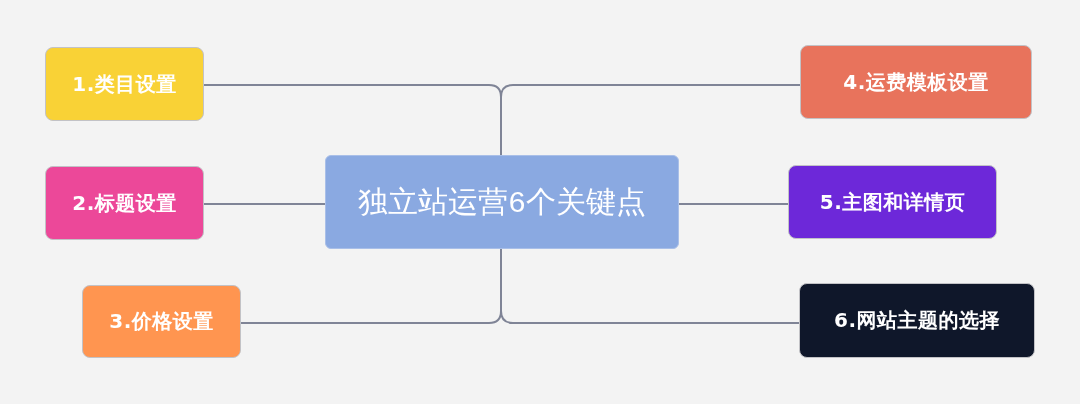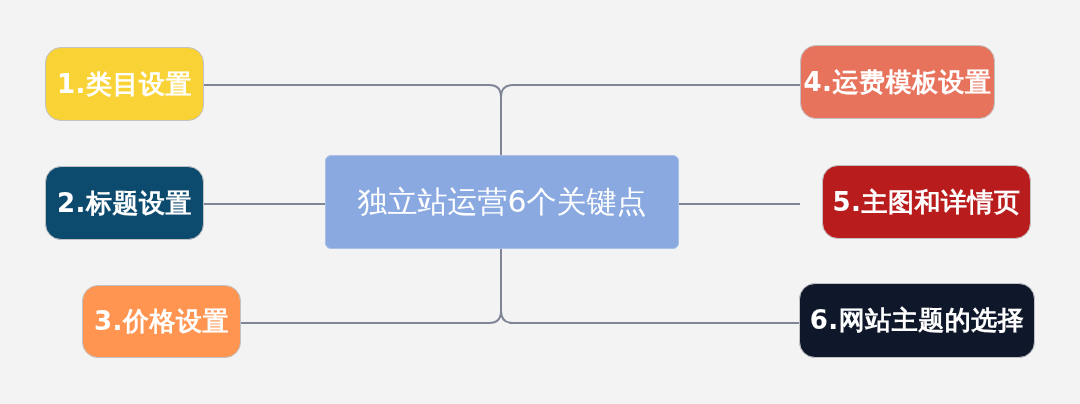--- a/index.html
+++ b/index.html
@@ -2,31 +2,32 @@
 <html><head>
 <meta charset="utf-8">
 <style>
   html, body { margin:0; padding:0; }
   body {
     width:1080px; height:404px; background:#f3f3f3; position:relative; overflow:hidden;
     font-family:"DejaVu Sans","Liberation Sans",sans-serif;
   }
   svg.lines { position:absolute; left:0; top:0; width:1080px; height:404px; }
   .node {
-    position:absolute; box-sizing:border-box; border-radius:16px;
+    position:absolute; box-sizing:border-box; border-radius:8px;
     display:flex; align-items:center; justify-content:center;
-    color:#ffffff; font-weight:bold; font-size:26px; letter-spacing:0.5px;
+    color:#ffffff; font-weight:bold; font-size:20px; letter-spacing:0.5px;
     border:1.5px solid #c2c2c6;
   }
   .center {
     position:absolute; box-sizing:border-box; border-radius:6px;
     display:flex; align-items:center; justify-content:center;
     color:#ffffff; font-size:30px; font-weight:normal;
     left:325px; top:155px; width:354px; height:94px;
     border:1.5px solid #a9bfe8;
+    font-family:Liberation Mono, monospace;
   }
 </style>
 </head>
 <body>
 
 <svg class="lines" xmlns="http://www.w3.org/2000/svg">
   <g fill="none" stroke="#7f8496" stroke-width="2">
 
     <path d="M203 85 H489 Q501 85 501 97 V155"></path>
 
@@ -43,31 +44,31 @@
 </svg>
 
 <div class="center" style="background:#8aa9e1;">
   <span>独立站运营6个关键点</span>
 </div>
 
 <div class="node" style="left:45px; top:47px; width:159px; height:74px; background:#f9d236;">
   <span>1.类目设置</span>
 </div>
 
-<div class="node" style="left:45px; top:166px; width:159px; height:74px; background:#0c4a6e;">
+<div class="node" style="left:45px; top:166px; width:159px; height:74px; background:#ec4899;">
   <span>2.标题设置</span>
 </div>
 
 <div class="node" style="left:45px; top:285px; width:159px; height:73px; background:#ff9550;margin-left:37px;">
   <span>3.价格设置</span>
 </div>
 
-<div class="node" style="left:800px; top:45px; width:195px; height:74px; background:#e8735c;">
+<div class="node" style="left:800px; top:45px; width:232px; height:74px; background:#e8735c;">
   <span>4.运费模板设置</span>
 </div>
 
-<div class="node" style="left:822px; top:165px; width:209px; height:74px; background:#b91c1c;">
+<div class="node" style="left:788px; top:165px; width:209px; height:74px; background:#6d28d9;">
   <span>5.主图和详情页</span>
 </div>
 
 <div class="node" style="left:799px; top:283px; width:236px; height:75px; background:#0f172a;">
   <span>6.网站主题的选择</span>
 </div>
 
 </body></html>

